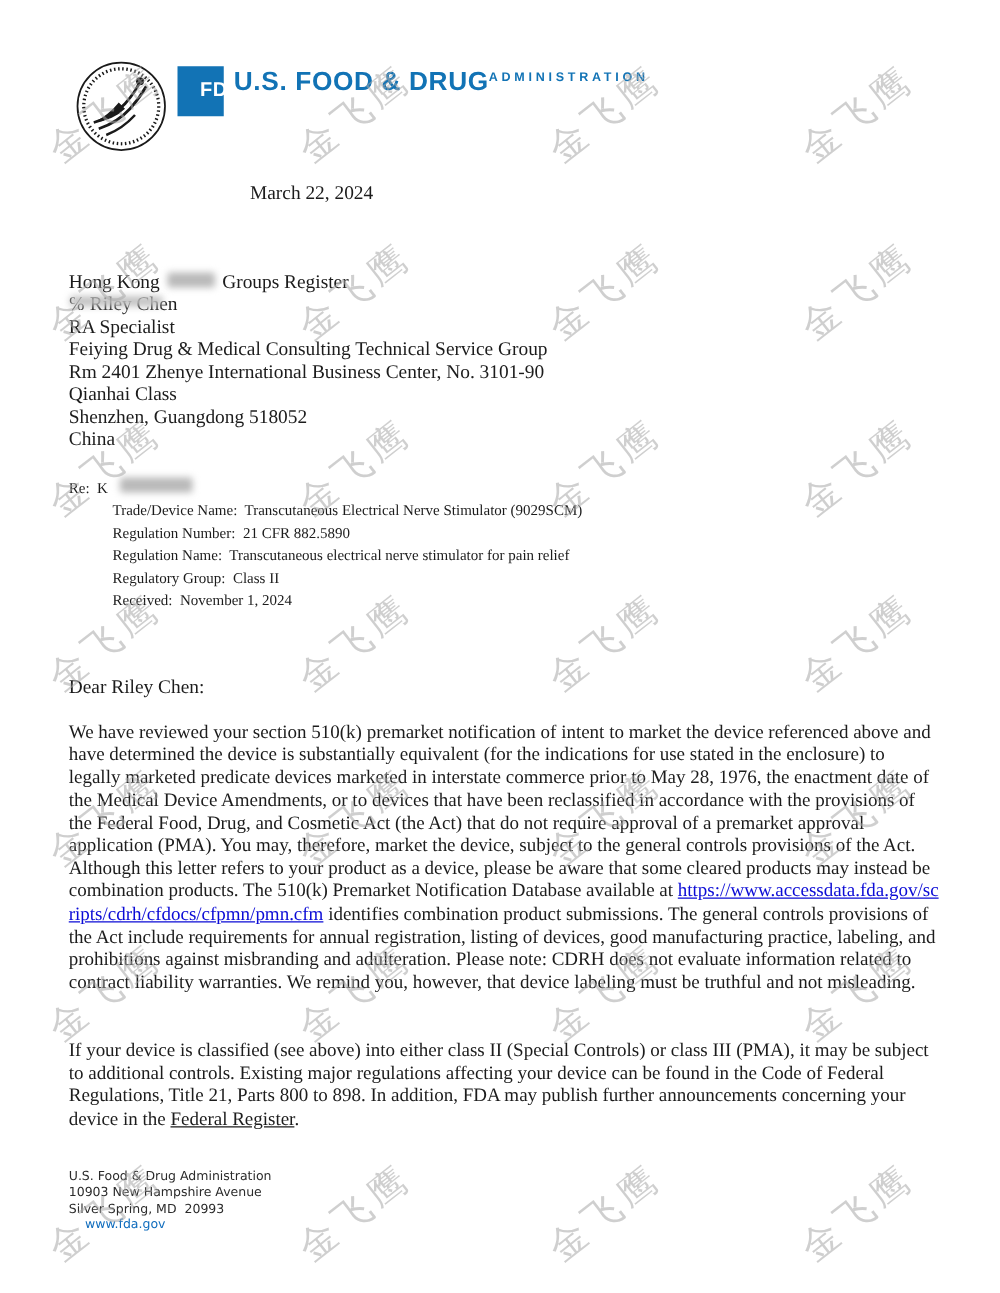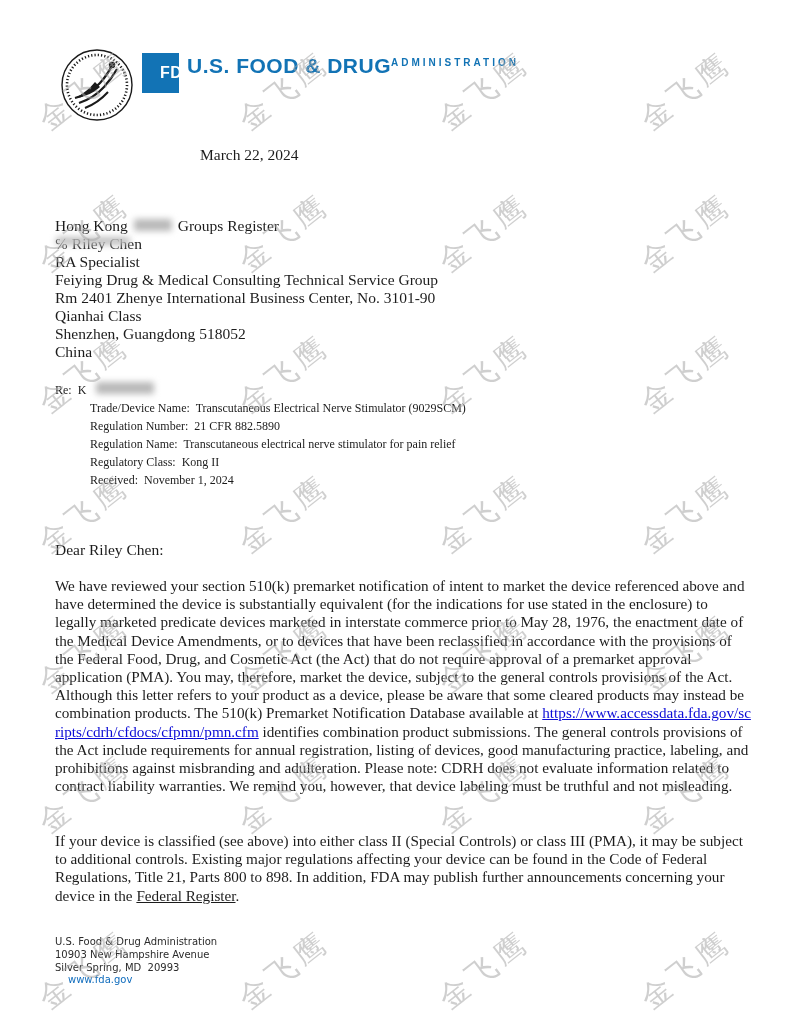--- a/index.html
+++ b/index.html
@@ -139,21 +139,21 @@
       <div class="line">Shenzhen, Guangdong 518052</div>
       <div class="line">China</div>
     </div>
 
     <div class="re-block">
       <div class="re-first"><span>Re:</span>&nbsp;&nbsp;<span>K</span><span class="redact knumber"></span></div>
       <div class="re-details">
         <div>Trade/Device Name:  Transcutaneous Electrical Nerve Stimulator (9029SCM)</div>
         <div>Regulation Number:  21 CFR 882.5890</div>
         <div>Regulation Name:  Transcutaneous electrical nerve stimulator for pain relief</div>
-        <div>Regulatory Class:  Kong II</div>
+        <div>Regulatory Group:  Class II</div>
         <div>Received:  November 1, 2024</div>
       </div>
     </div>
 
     <div class="salutation">Dear Riley Chen:</div>
 
     <p class="body p1"><span>We have reviewed your section 510(k) premarket notification of intent to market the device referenced above and have determined the device is substantially equivalent (for the indications for use stated in the enclosure) to legally marketed predicate devices marketed in interstate commerce prior to May 28, 1976, the enactment date of the Medical Device Amendments, or to devices that have been reclassified in accordance with the provisions of the Federal Food, Drug, and Cosmetic Act (the Act) that do not require approval of a premarket approval application (PMA). You may, therefore, market the device, subject to the general controls provisions of the Act. Although this letter refers to your product as a device, please be aware that some cleared products may instead be combination products. The 510(k) Premarket Notification Database available at </span><a class="body-link">https://www.accessdata.fda.gov/scripts/cdrh/cfdocs/cfpmn/pmn.cfm</a><span> identifies combination product submissions. The general controls provisions of the Act include requirements for annual registration, listing of devices, good manufacturing practice, labeling, and prohibitions against misbranding and adulteration. Please note:  CDRH does not evaluate information related to contract liability warranties. We remind you, however, that device labeling must be truthful and not misleading.</span></p>
 
     <p class="body p2"><span>If your device is classified (see above) into either class II (Special Controls) or class III (PMA), it may be subject to additional controls. Existing major regulations affecting your device can be found in the Code of Federal Regulations, Title 21, Parts 800 to 898. In addition, FDA may publish further announcements concerning your device in the </span><span class="u">Federal Register</span><span>.</span></p>
 

